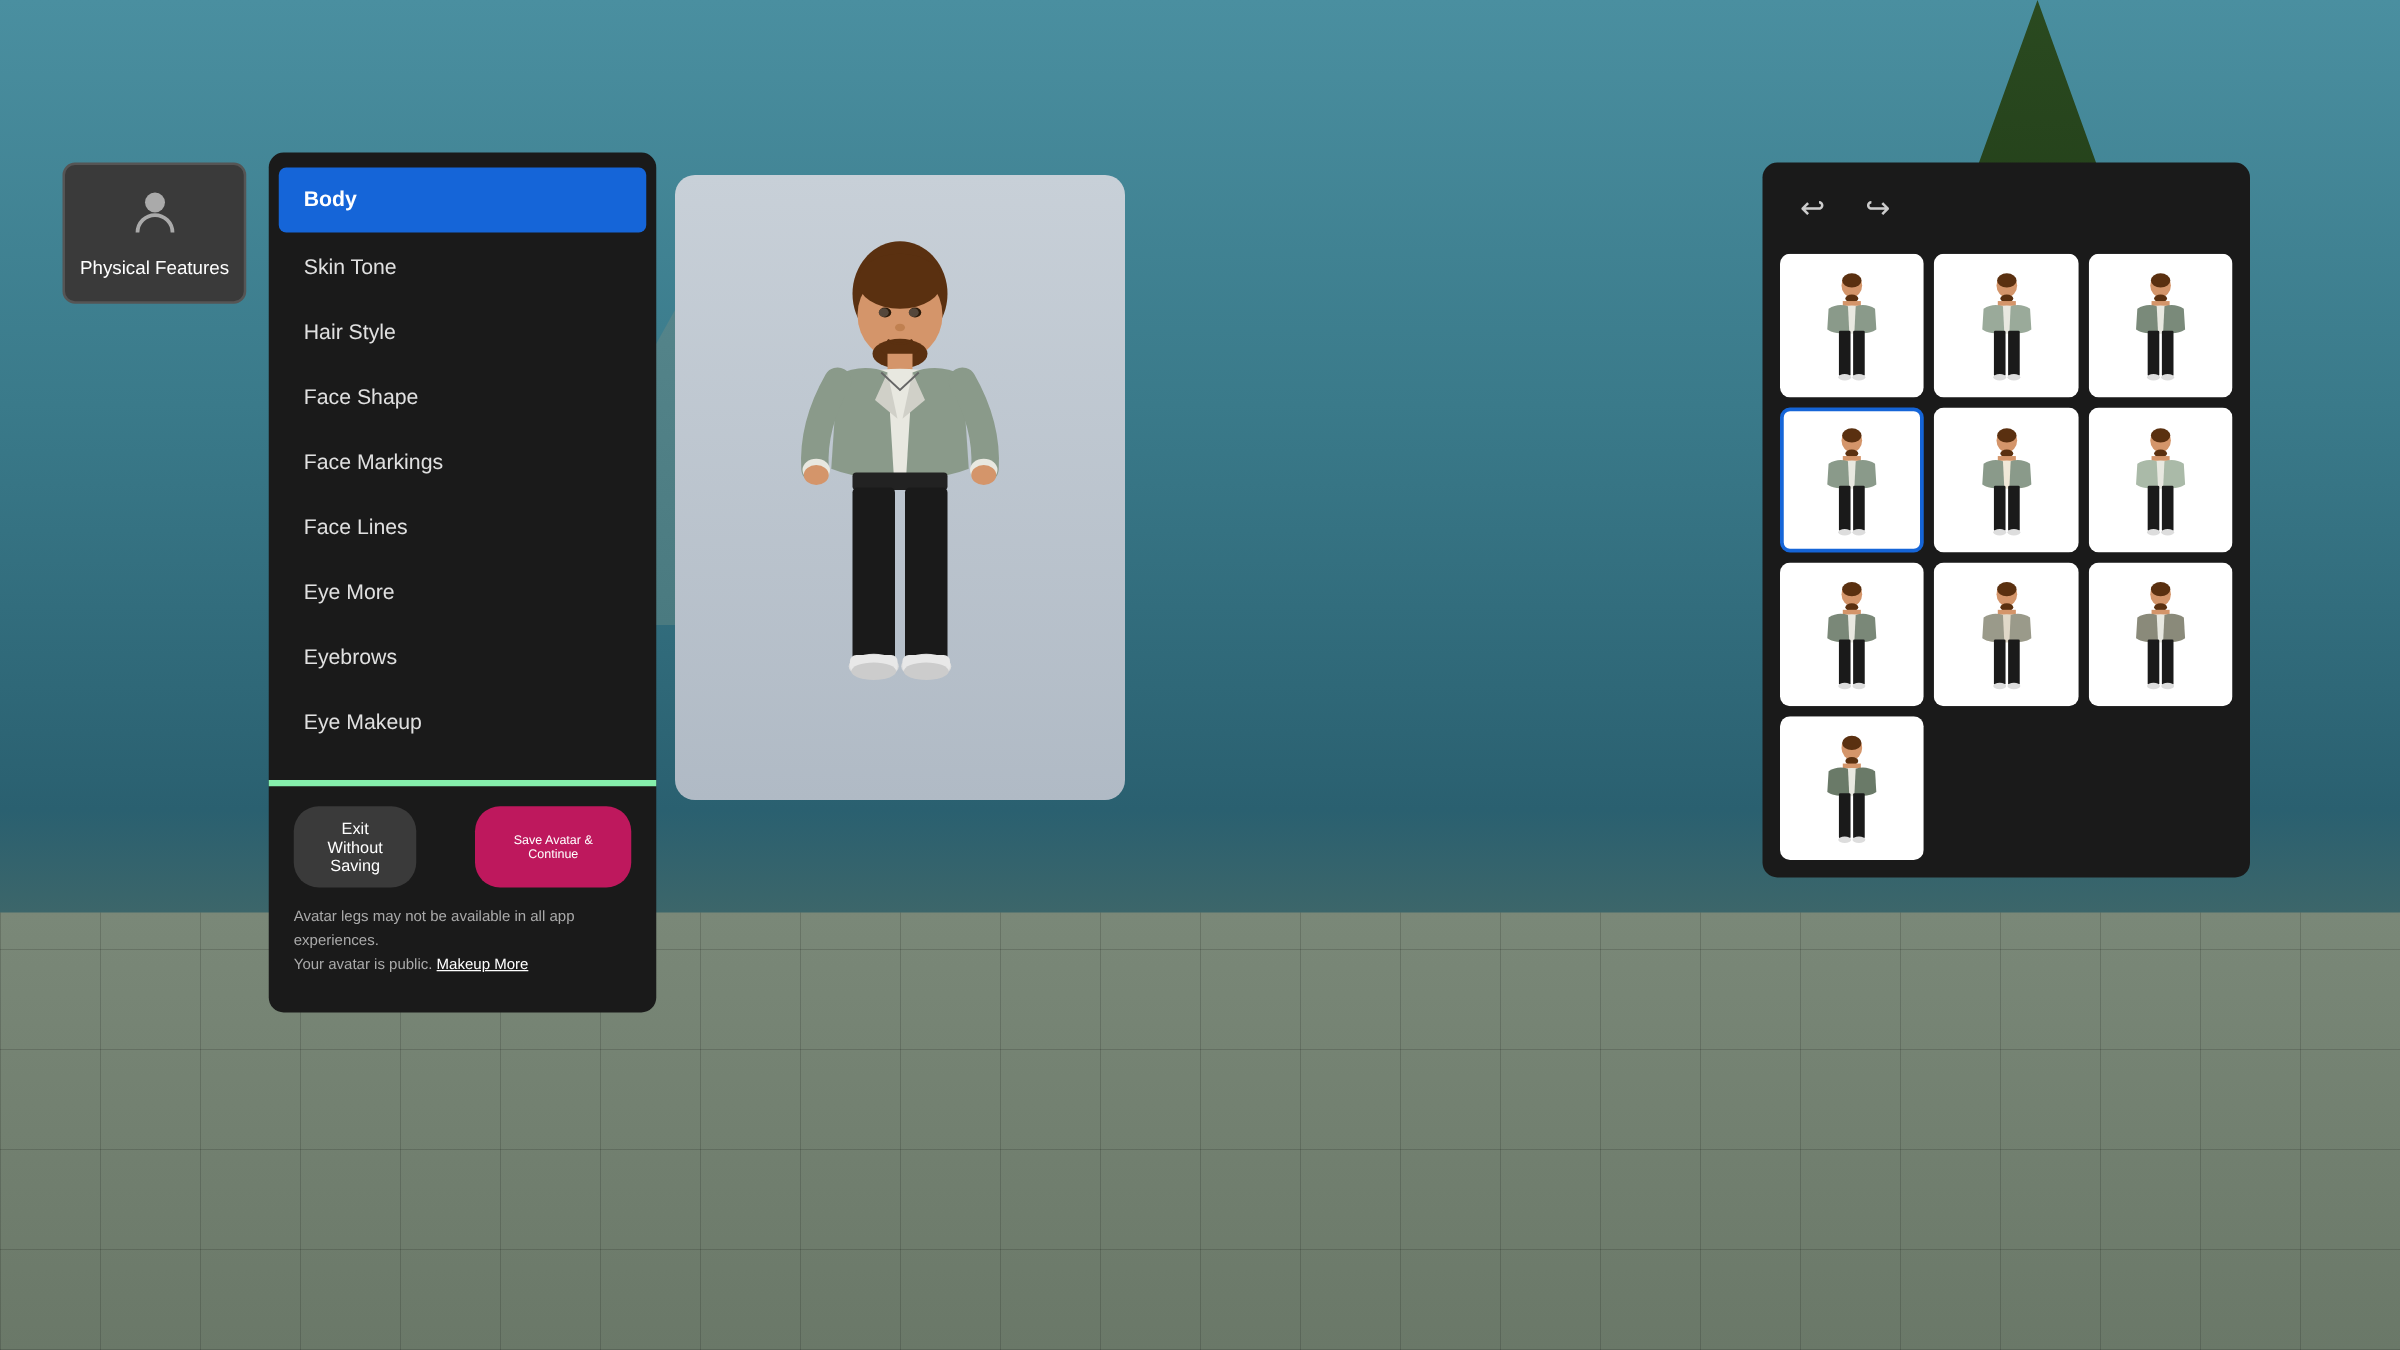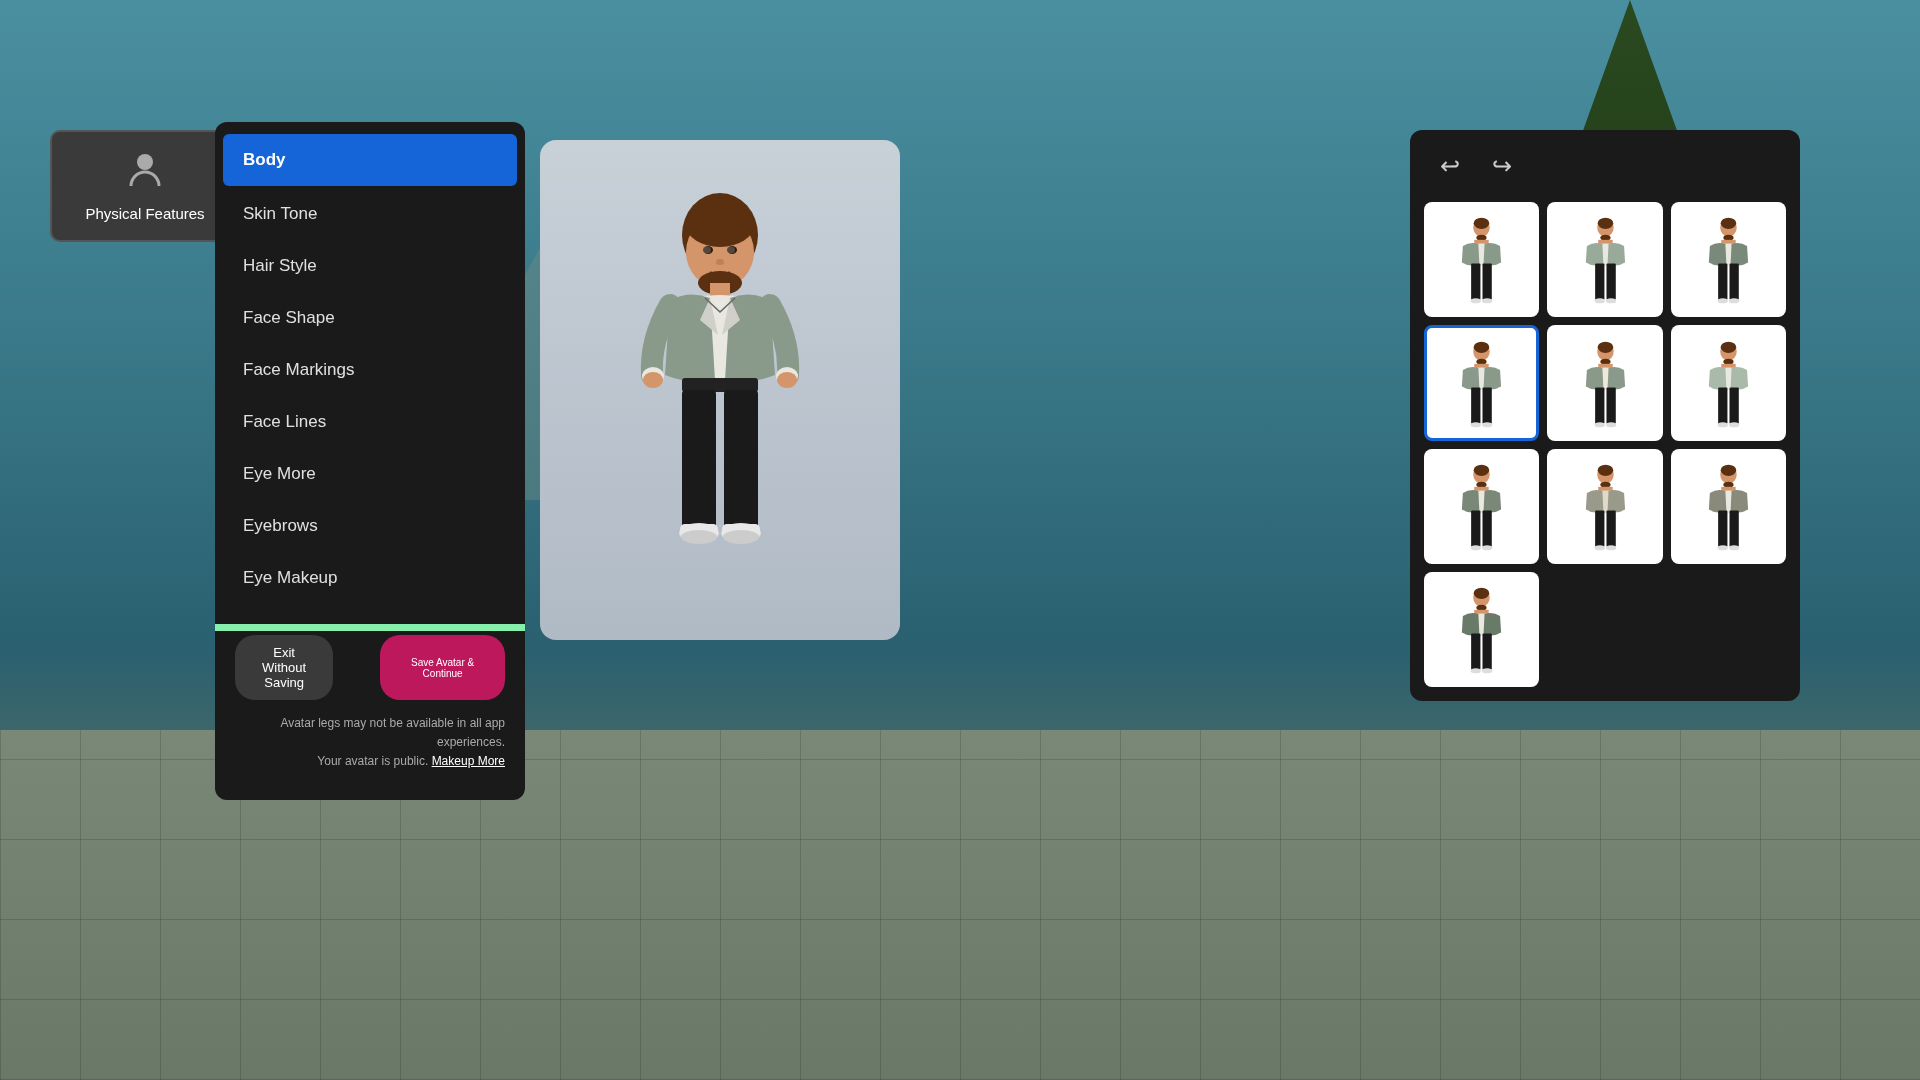--- a/index.html
+++ b/index.html
@@ -84,21 +84,21 @@
         repeating-linear-gradient(0deg, rgba(0,0,0,0.15) 0px, rgba(0,0,0,0.15) 1px, transparent 1px, transparent 80px);
     }
 
     
     .left-category-panel {
       position: absolute;
       left: 50px;
       top: 130px;
       width: 190px;
       display: flex;
-      flex-direction: column;
+      flex-direction: row;
       gap: 12px;
       z-index: 10;
     }
 
     .category-btn {
       background: #2a2a2a;
       border-radius: 10px;
       padding: 18px 12px;
       display: flex;
       flex-direction: column;
@@ -150,22 +150,22 @@
     .menu-item.active {
       background: #1565d8;
       color: white;
       font-weight: 600;
       border-radius: 6px;
       margin: 2px 8px;
       padding: 16px 20px;
     }
 
     .panel-footer {
-      padding: 4px 20px 8px;
-      border-top: 7px solid #86efac;
+      padding: 16px 20px 8px;
+      border-top: 5px solid #86efac;
       margin-top: 10px;
     }
 
     .footer-buttons {
       display: flex;
       gap: 10px;
       margin-bottom: 14px;
     }
 
     .btn-exit {
@@ -187,21 +187,21 @@
       padding: 10px 16px;
       font-size: 10px;
       cursor: pointer;
       flex: 1.4;
       margin-left: 37px;
     }
 
     .footer-notice {
       color: #aaa;
       font-size: 12px;
-      text-align: right;
+      text-align: left;
       line-height: 1.6;
     }
 
     .footer-notice .learn-more {
       color: white;
       text-decoration: underline;
       cursor: pointer;
     }
 
     

